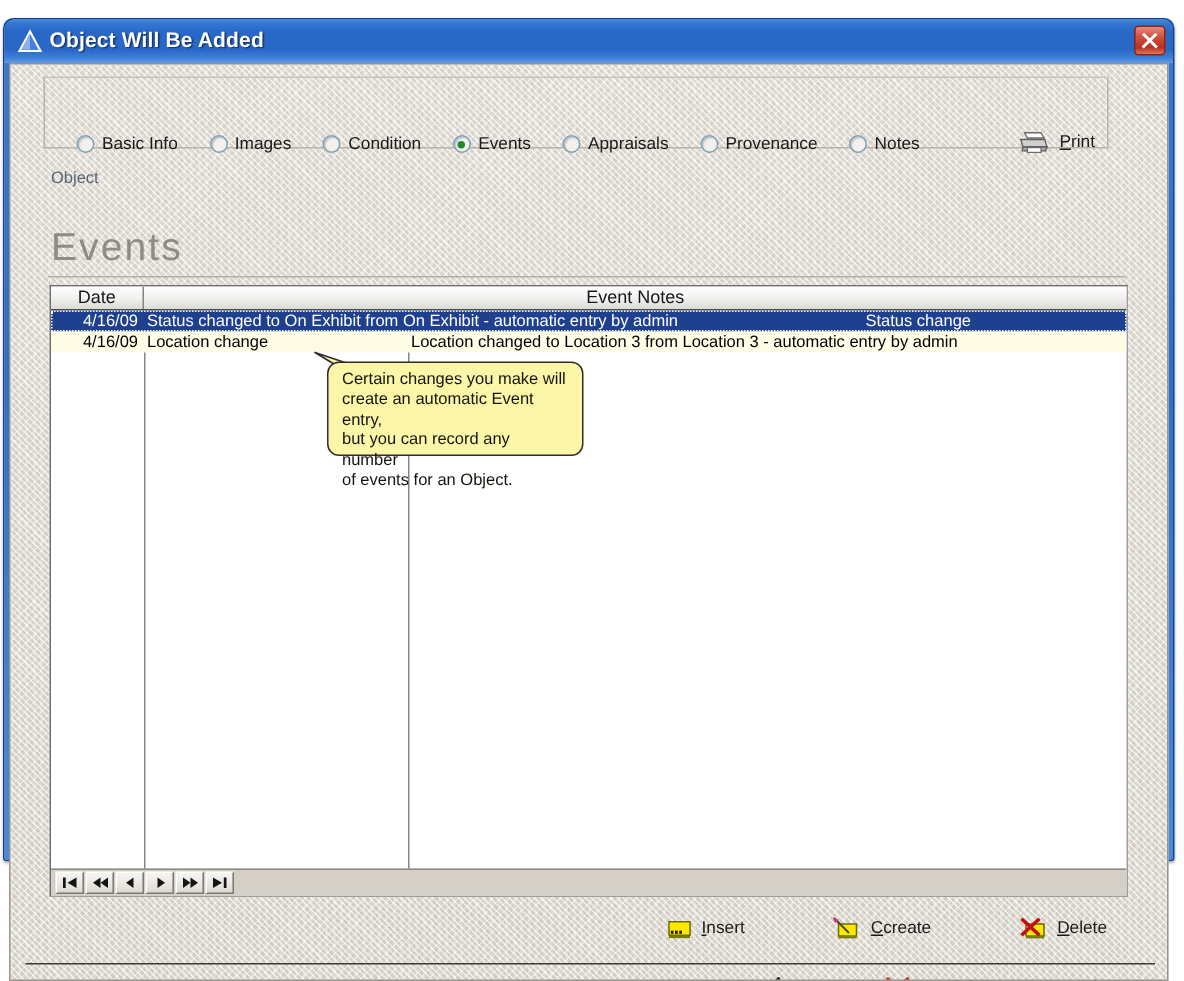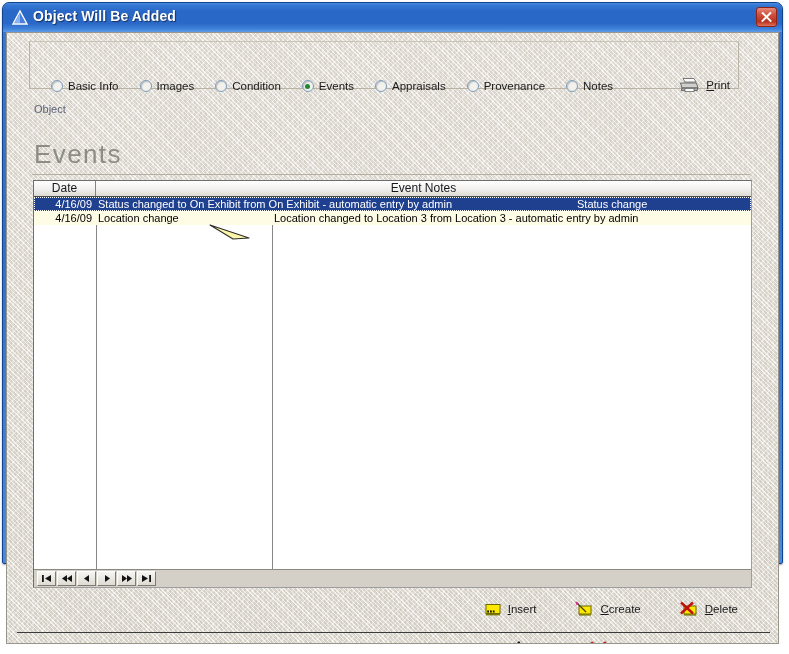--- a/index.html
+++ b/index.html
@@ -10,21 +10,21 @@
   body {
     width: 789px;
     height: 654px;
     font-family: "Liberation Sans", sans-serif;
     overflow: hidden;
   }
 
   
   #window {
     position: absolute;
-    left: 2px; top: 2px;
+    left: 2px; top: 12px;
     width: 781px; height: 562px;
     background: linear-gradient(to bottom, #3a7ad4 0%, #2f6ec9 40%, #4a8ada 100%);
     border: 1px solid #12438f;
     border-radius: 7px 7px 2px 2px;
     box-sizing: border-box;
     box-shadow: 0 1px 2px rgba(0,0,0,0.35);
   }
 
   
   #titlebar {
@@ -284,21 +284,21 @@
     justify-content: center;
     cursor: pointer;
   }
   .navbtn svg { display: block; }
 
   
   #record-actions {
     position: absolute;
     right: 40px; top: 568px;
     display: flex;
-    gap: 38px;
+    gap: 58px;
   }
   .action-btn {
     display: flex;
     align-items: center;
     cursor: pointer;
   }
   .action-btn .lbl {
     font-size: 11.5px;
     color: #1a1a1a;
     margin-left: 6px;
@@ -480,20 +480,26 @@
             <rect x="8.2" y="1" width="1.8" height="7" fill="#141414"></rect>
           </svg>
         </div>
       </div>
     </div>
 
     <div id="callout">
       <svg class="tail" viewBox="0 0 46 22">
         <path d="M1,1 L40,14 L24,15 Z" fill="#fbf6a8" stroke="#2d2d2d" stroke-width="1.1" stroke-linejoin="round"></path>
       </svg>
+      <div class="bubble">
+        <div>Certain changes you make will</div>
+        <div>create an automatic Event entry,</div>
+        <div>but you can record any number</div>
+        <div>of events for an Object.</div>
+      </div>
     </div>
 
     <div id="record-actions">
 
       <div class="action-btn">
         <svg width="18" height="15" viewBox="0 0 18 15">
           <rect x="2" y="2.5" width="14" height="9" fill="#ffe800" stroke="#6b6b00" stroke-width="1"></rect>
           <rect x="3.2" y="8.4" width="1.8" height="2.2" fill="#222200"></rect>
           <rect x="6" y="8.4" width="1.8" height="2.2" fill="#222200"></rect>
           <rect x="8.8" y="8.4" width="1.8" height="2.2" fill="#222200"></rect>

